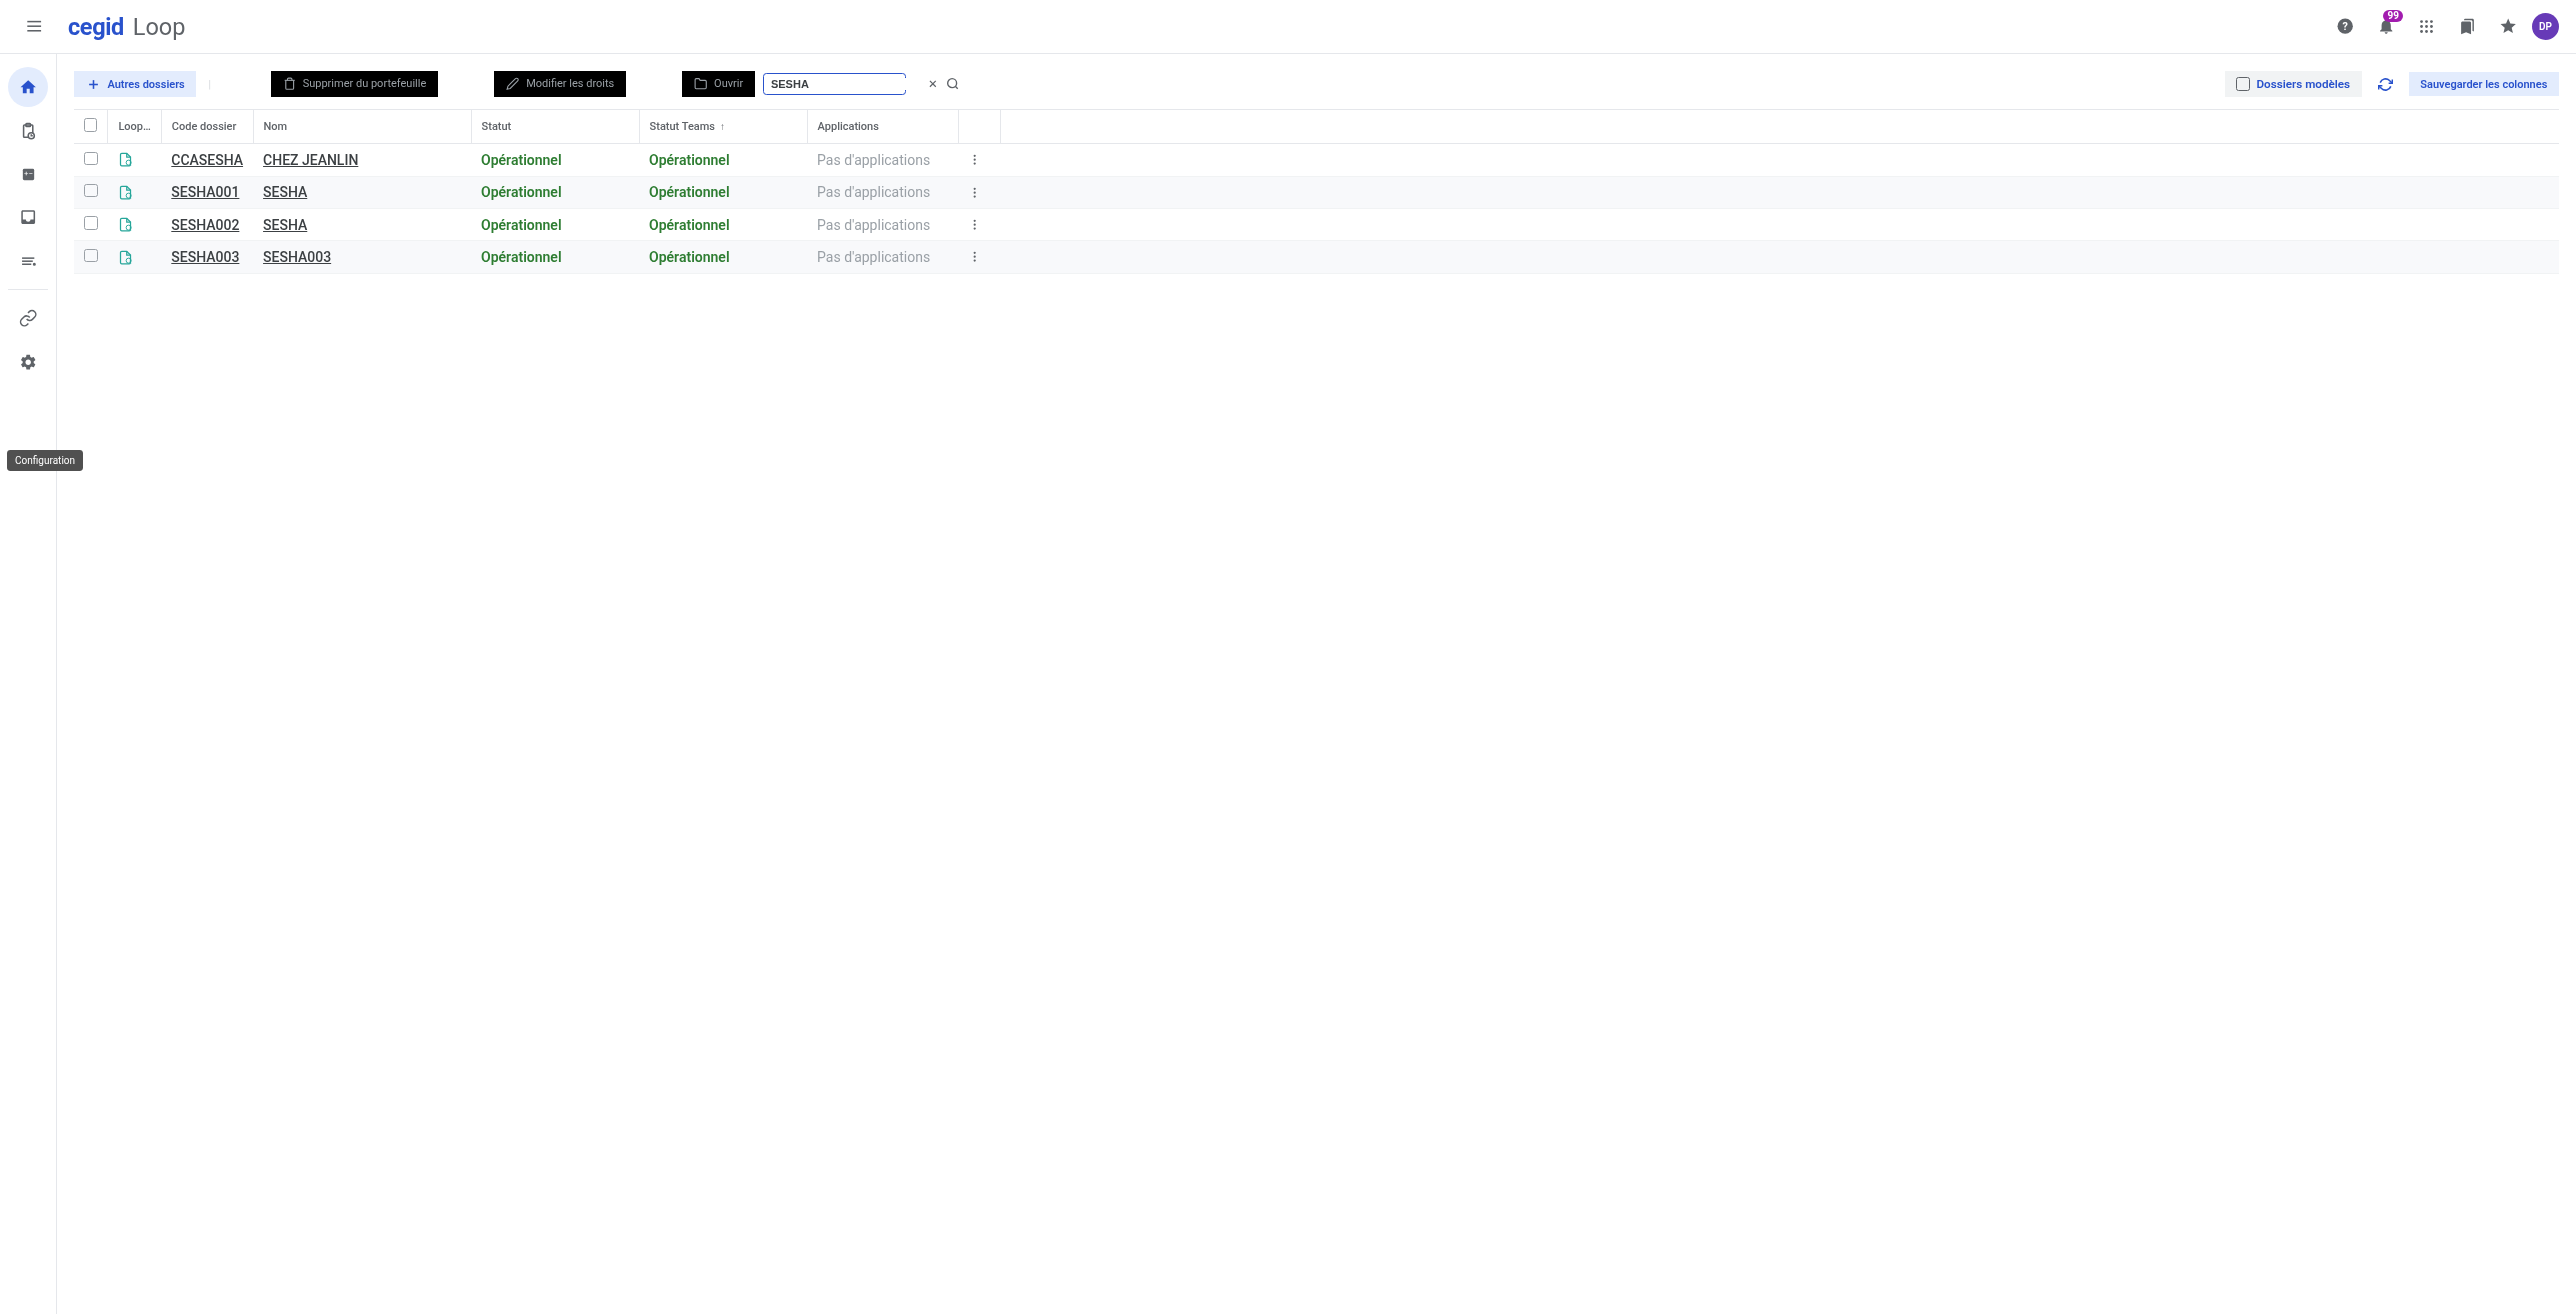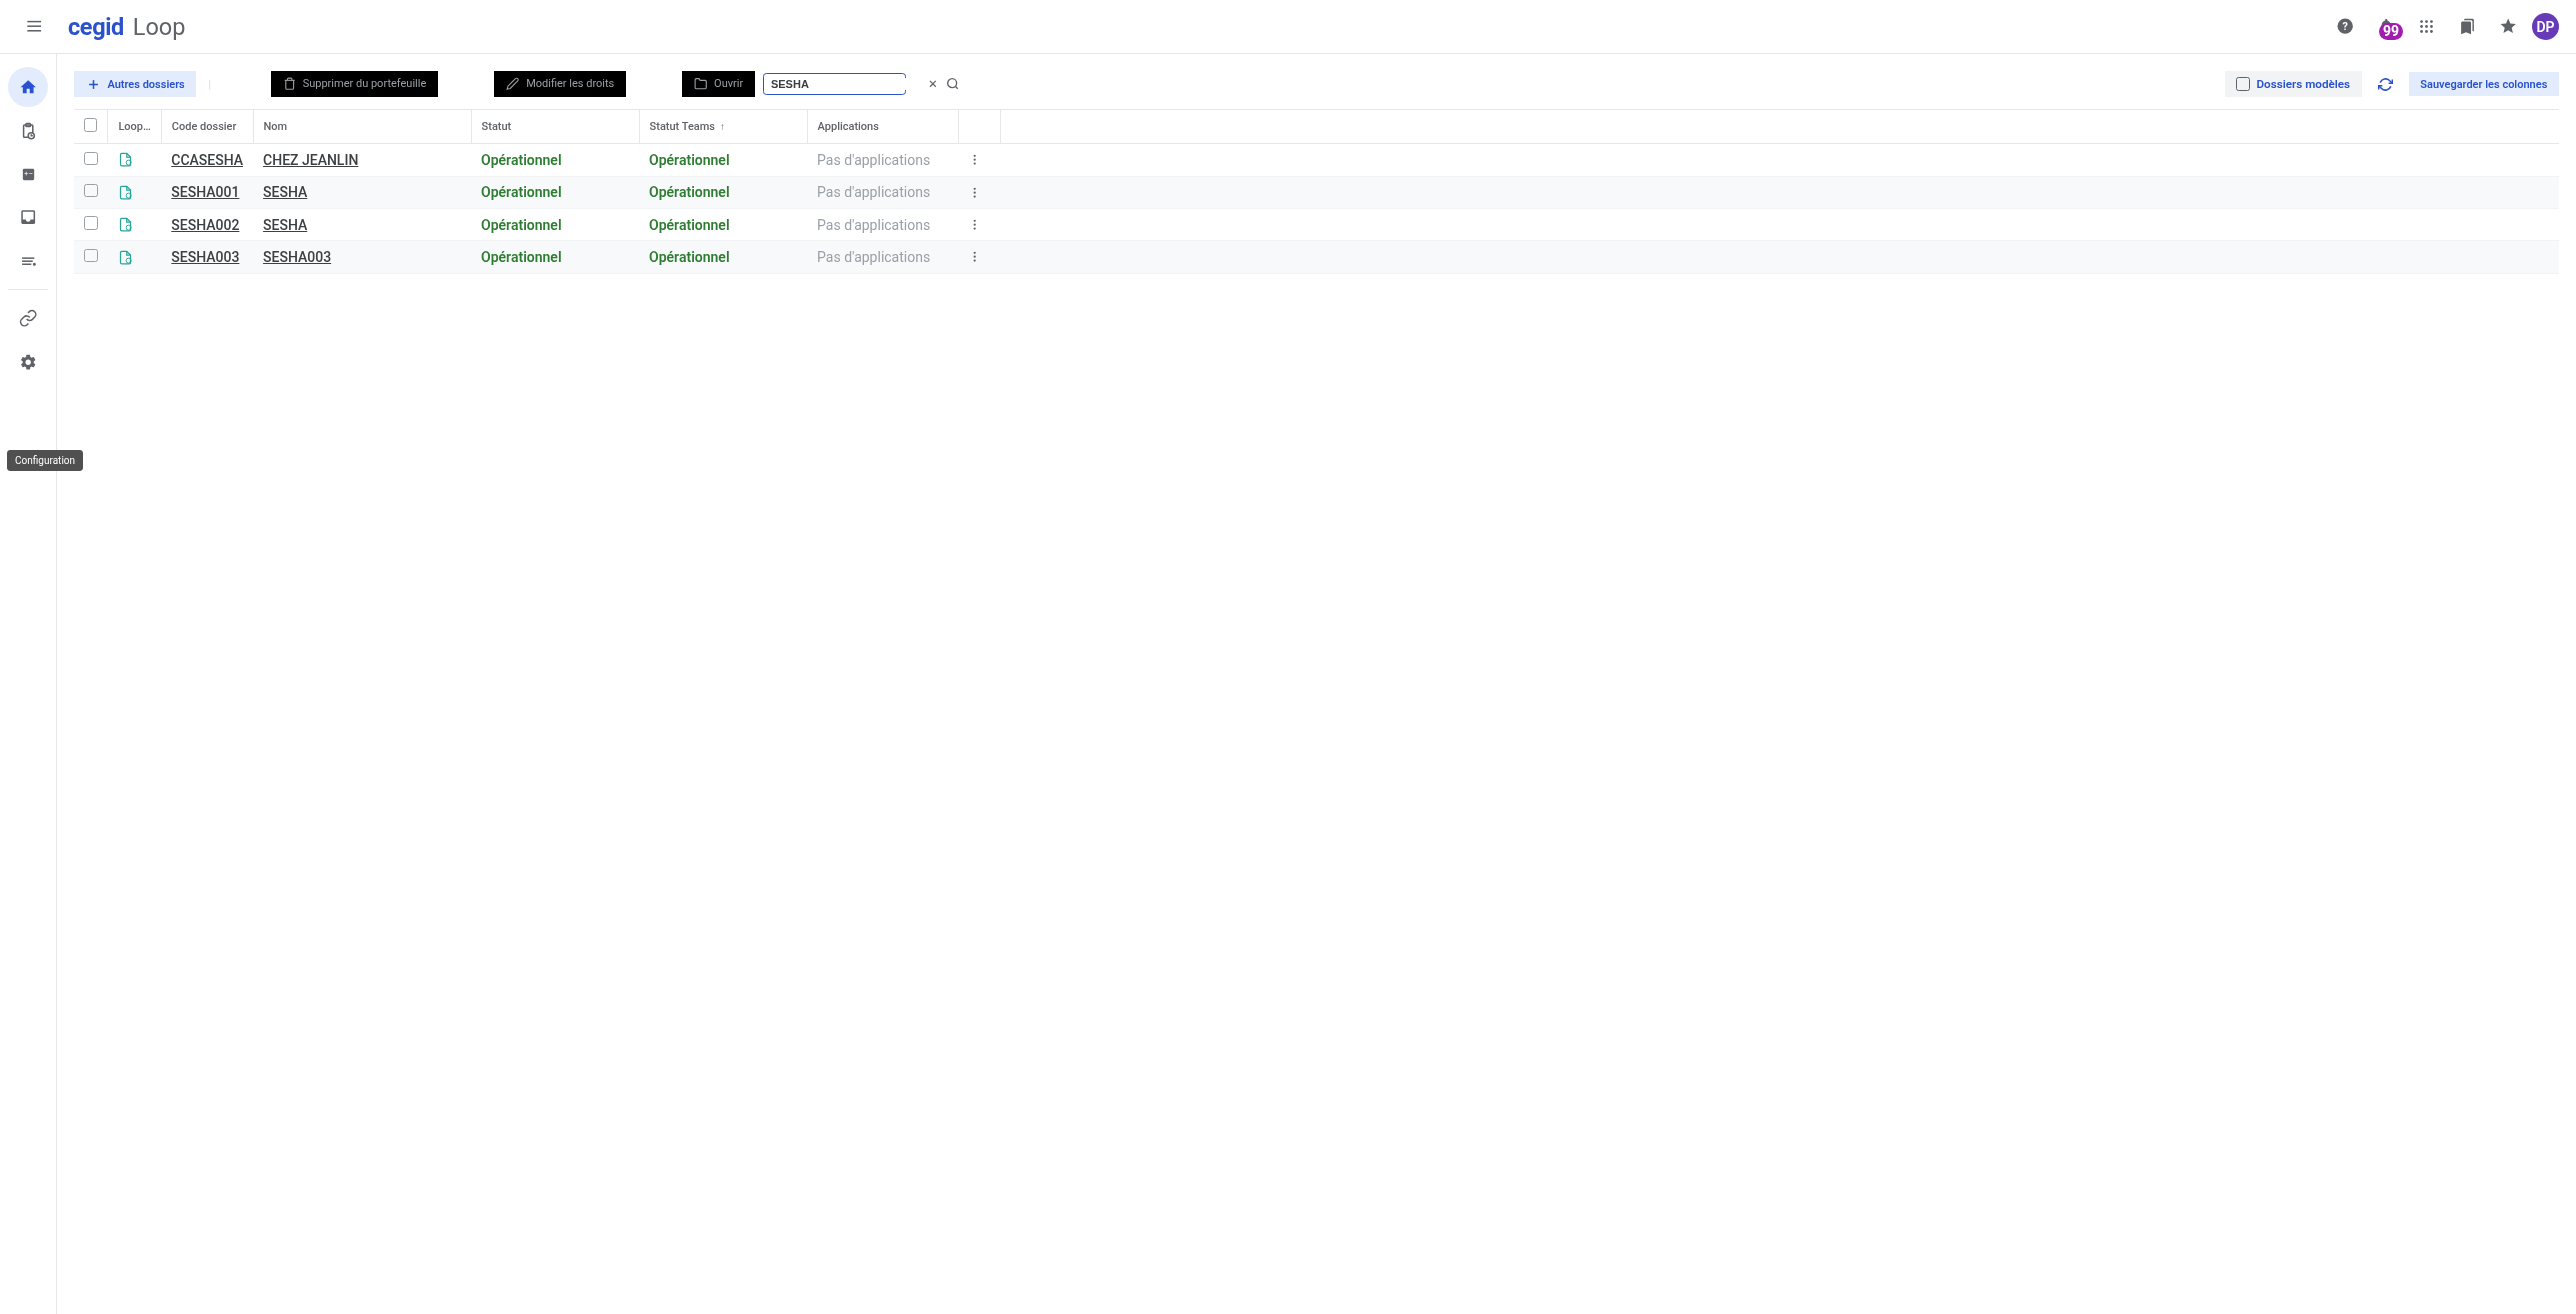--- a/index.html
+++ b/index.html
@@ -7,22 +7,22 @@
 
 
 .top-header { height: 54px; display: flex; align-items: center; padding: 0 17px; border-bottom: 0.8px solid #e5e7eb; }
 .menu-btn { width: 34px; height: 34px; display: flex; align-items: center; justify-content: center; cursor: pointer; color: #5f6368; }
 .brand { display: flex; align-items: center; gap: 9px; margin-left: 17px; }
 .brand-cegid { color: #2952cc; font-weight: 700; font-size: 23.5px; letter-spacing: -0.4px; }
 .brand-loop { color: #5f6368; font-size: 23.5px; font-weight: 400; }
 .header-spacer { flex: 1; }
 .header-icons { display: flex; align-items: center; gap: 6.7px; }
 .header-icon { width: 34px; height: 34px; display: flex; align-items: center; justify-content: center; cursor: pointer; color: #5f6368; position: relative; border-radius: 50%; }
-.badge { position: absolute; top: 13px; right: 0px; background: #a21caf; color: #fff; font-size: 14px; font-weight: 700; border-radius: 8.4px; padding: 0.8px 4.2px; min-width: 15px; text-align: center; }
-.avatar { width: 27px; height: 27px; border-radius: 50%; background: #673ab7; color: #fff; display: flex; align-items: center; justify-content: center; font-size: 14px; font-weight: 600; cursor: pointer; }
+.badge { position: absolute; top: 0; right: 0px; background: #a21caf; color: #fff; font-size: 10px; font-weight: 700; border-radius: 8.4px; padding: 0.8px 4.2px; min-width: 15px; text-align: center; }
+.avatar { width: 27px; height: 27px; border-radius: 50%; background: #673ab7; color: #fff; display: flex; align-items: center; justify-content: center; font-size: 10px; font-weight: 600; cursor: pointer; }
 
 
 .layout { display: flex; height: calc(100vh - 54px); }
 
 
 .sidebar { width: 57px; border-right: 0.8px solid #e5e7eb; display: flex; flex-direction: column; align-items: center; padding-top: 13.4px; gap: 3.4px; position: relative; }
 .side-item { width: 40px; height: 40px; display: flex; align-items: center; justify-content: center; cursor: pointer; color: #5f6368; border-radius: 50%; }
 .side-item.active { background: #e3ecfd; color: #2952cc; }
 .side-sep { height: 0.8px; background: #e5e7eb; width: 40px; margin: 5px 0; }
 .tooltip { position: absolute; left: 6.7px; top: 396px; background: #505050; color: #fff; font-size: 10px; padding: 5px 8.4px; border-radius: 3.4px; white-space: nowrap; z-index: 50; }

